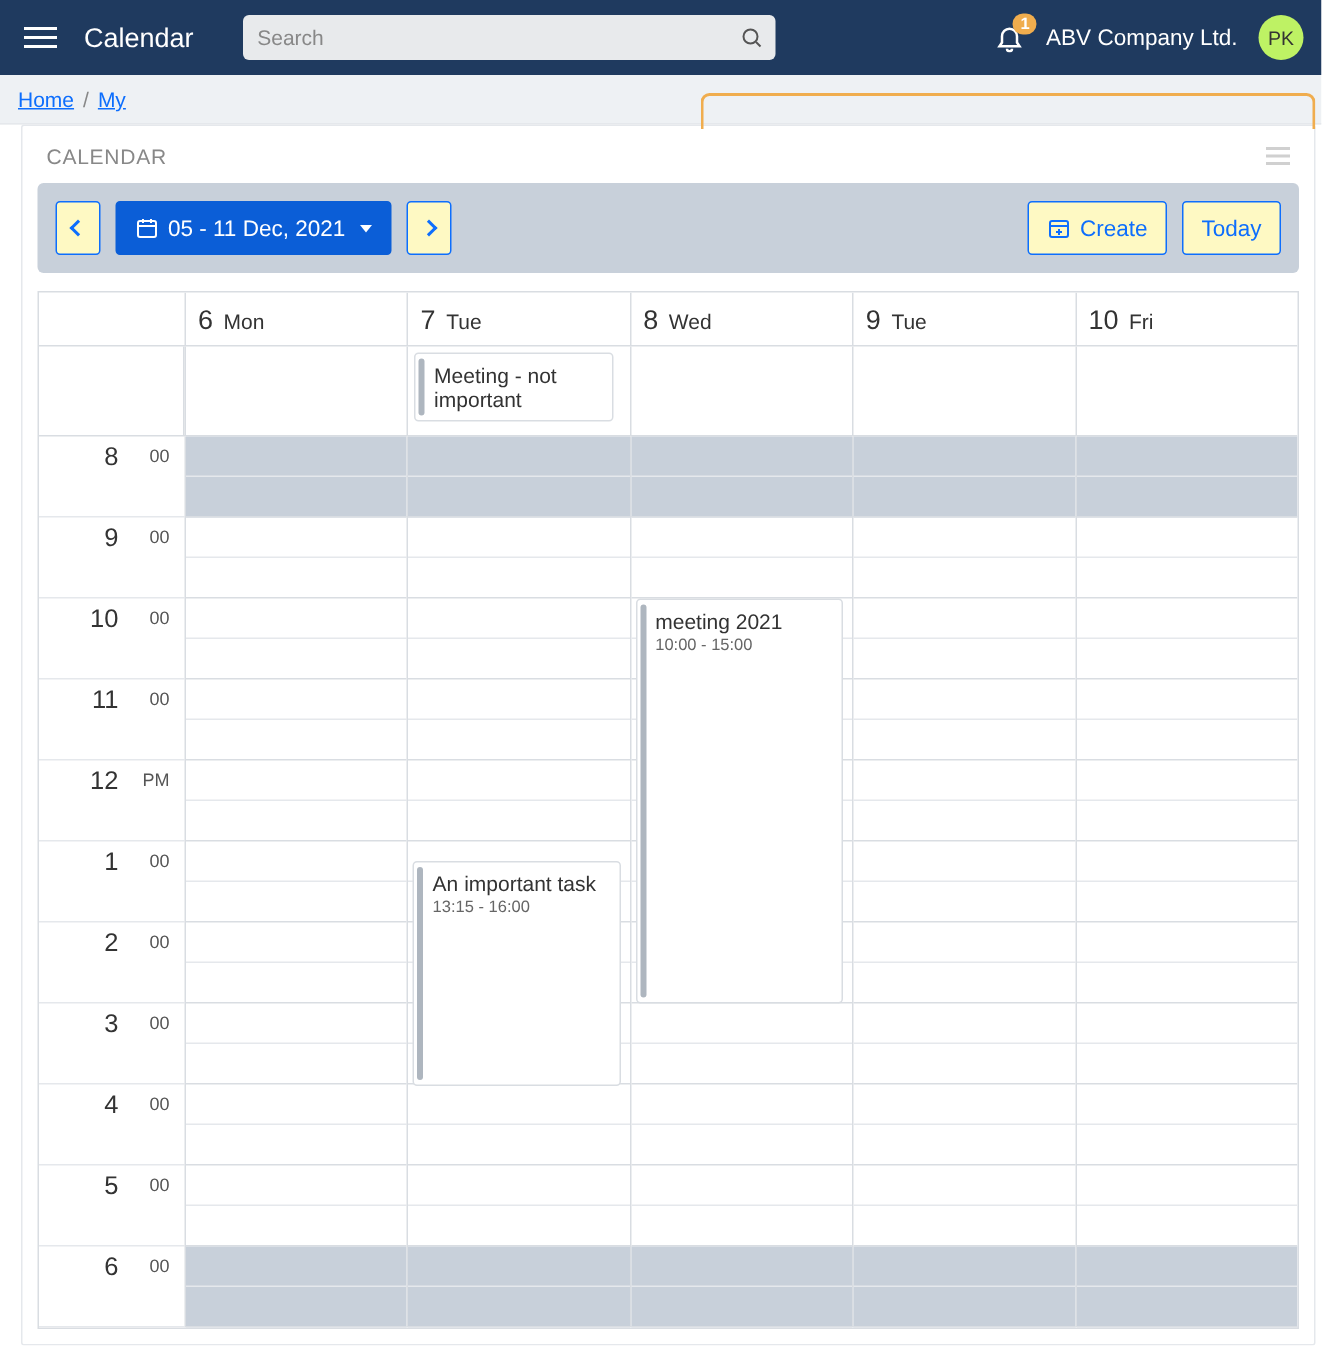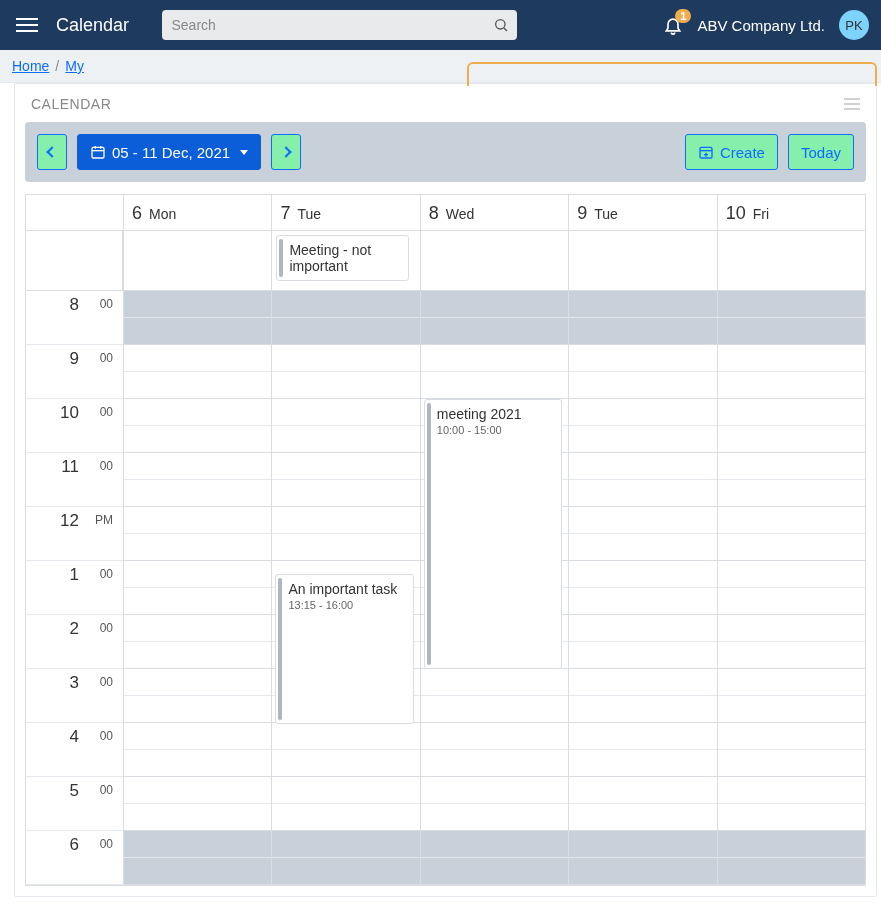--- a/index.html
+++ b/index.html
@@ -51,21 +51,21 @@
   }
   .nav-right { display:flex; align-items:center; gap:14px; margin-left:auto; }
   .bell-wrap { position:relative; cursor:pointer; }
   .badge {
     position:absolute; top:-6px; right:-8px;
     background:var(--orange); color:#fff; font-size:11px; font-weight:600;
     border-radius:8px; padding:0 5px; line-height:14px; min-width:14px; text-align:center;
   }
   .company { font-size:15px;text-align:center; }
   .avatar {
-    width:30px; height:30px; border-radius:50%; background:#7dd3fc;
+    width:30px; height:30px; border-radius:50%; background:#bef264;
     color:#333; display:flex; align-items:center; justify-content:center;
     font-size:13px; font-weight:500; cursor:pointer;
   }
   
   .crumb-bar {
     background: var(--bg-page);
     padding: 8px 12px;
     display:flex; align-items:center; gap:6px;
     border-bottom:1px solid var(--border-light);
     position:relative;
@@ -88,21 +88,21 @@
   .card-menu { margin-left:auto; display:flex; flex-direction:column; gap:3px; cursor:pointer; }
   .card-menu span { width:16px; height:2px; background:#d0d0d0; }
   
   .toolbar {
     background: var(--bg-toolbar);
     margin:0 10px 12px; padding:12px; border-radius:4px;
     display:flex; align-items:center; gap:10px;
   }
   .btn {
     display:inline-flex; align-items:center; gap:6px;
-    border:1px solid var(--blue); background:#86efac; color:var(--blue);
+    border:1px solid var(--blue); background:#fef9c3; color:var(--blue);
     height:36px; padding:0 12px; font-size:15px; border-radius:3px; cursor:pointer;
   }
   .btn.icon-only { padding:0 10px; }
   .btn.primary { background:var(--blue-dark); color:#fff; border-color:var(--blue-dark); }
   .chev { width:8px; height:8px; border:2px solid currentColor; border-top:none; border-right:none; display:inline-block; }
   .chev.left { transform:rotate(45deg); }
   .chev.right { transform:rotate(-135deg); }
   .caret-down { width:0; height:0; border-left:4px solid transparent; border-right:4px solid transparent; border-top:5px solid currentColor; margin-left:4px; }
   .toolbar-right { margin-left:auto; display:flex; gap:10px; }
   

